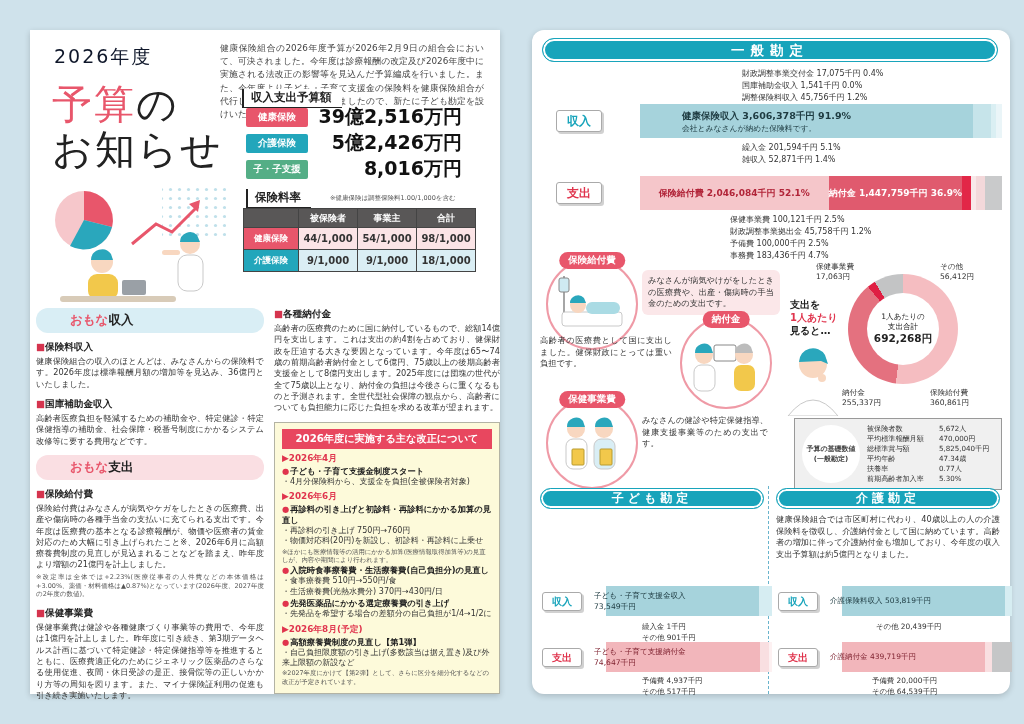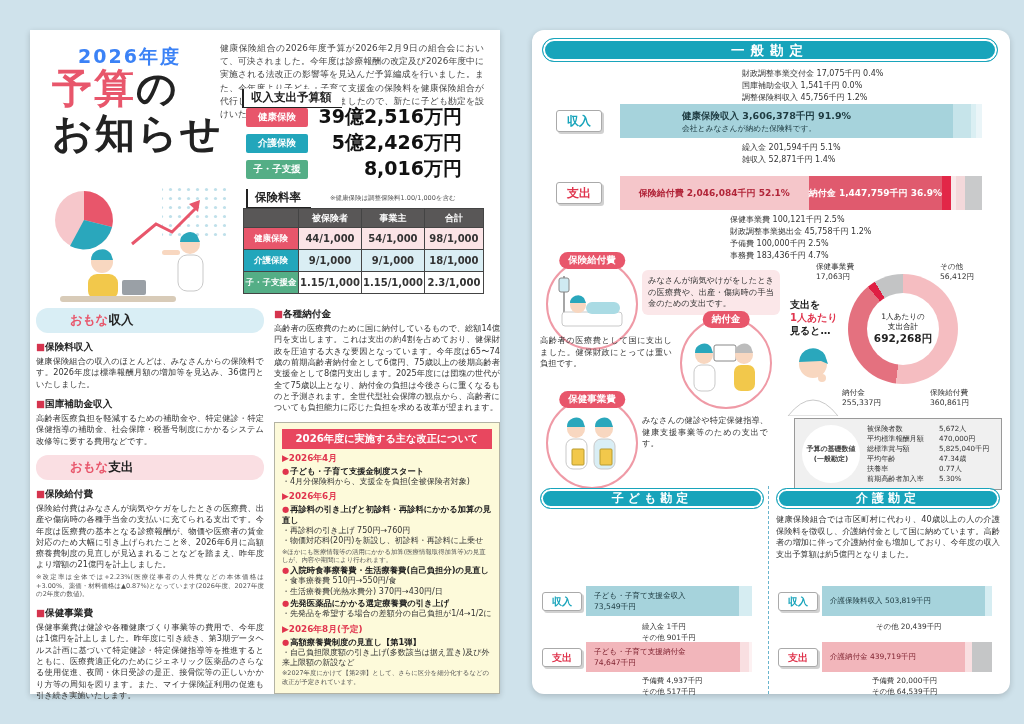--- a/index.html
+++ b/index.html
@@ -4,22 +4,22 @@
 <style>
   html,body{margin:0;padding:0;}
   .canvas{position:relative;width:1024px;height:724px;background:#cfe2eb;overflow:hidden;
           font-family:"DejaVu Sans","Liberation Sans",sans-serif;color:#333;}
   .page{position:absolute;top:30px;background:#fff;height:664px;box-shadow:0 2px 6px rgba(0,0,0,.18);}
   .page-left{left:30px;width:470px;}
   .page-right{left:532px;width:478px;border-radius:12px;}
   .abs{position:absolute;}
 
   
-  .title-year{left:24px;top:14px;font-size:19px;font-weight:700;letter-spacing:2px;color:#3b82f6;margin-left:24px;}
-  .title-main{left:22px;top:36px;font-size:40px;font-weight:700;line-height:1.12;letter-spacing:2px;color:#222;}
+  .title-year{left:24px;top:14px;font-size:19px;font-weight:400;letter-spacing:2px;color:#0f172a;}
+  .title-main{left:22px;top:52px;font-size:40px;font-weight:400;line-height:1.12;letter-spacing:2px;color:#222;}
   .title-main .red{color:#e8566b;}
   .intro{left:190px;top:12px;width:264px;font-size:8.8px;line-height:1.5;text-align:justify;color:#444;}
 
   .bracket-label{display:inline-block;font-size:11.5px;font-weight:bold;color:#222;
     border-left:2px solid #222;border-bottom:1px solid #222;padding:1px 10px 2px 7px;background:#fff;}
   .budget-rows{left:216px;top:76px;width:216px;}
   .budget-row{display:flex;align-items:center;height:22px;margin-bottom:4px;}
   .badge{display:inline-block;width:62px;text-align:center;font-size:9.5px;font-weight:bold;color:#fff;
          padding:3px 0;border-radius:2px;}
   .badge.red{background:#e8566b;} .badge.teal{background:#22a6bb;} .badge.green{background:#54ae86;}
@@ -60,21 +60,21 @@
   .kanjo-band{background:#18a4bb;color:#fff;text-align:center;font-weight:bold;border-radius:13px;
               box-shadow:inset 0 0 0 2px #fff;border:1.5px solid #18a4bb;}
   .band-general{left:10px;top:8px;width:454px;height:22px;font-size:13.5px;line-height:22px;letter-spacing:6px;}
   .band-sub{height:19px;font-size:12px;line-height:19px;letter-spacing:4px;}
   .io-tag{background:#fff;border:1px solid #aaa;border-radius:3px;box-shadow:2px 2px 0 rgba(0,0,0,.18);
           text-align:center;font-weight:bold;}
   .io-tag.in{color:#18a4bb;} .io-tag.out{color:#e0344d;}
   .tag-lg{width:44px;height:20px;font-size:12px;line-height:20px;}
   .tag-sm{width:38px;height:17px;font-size:10px;line-height:17px;}
 
-  .bar{display:flex;overflow:hidden;}
+  .bar{display:flex;overflow:hidden;margin-left:20px;}
   .seg{height:100%;}
   .tiny-label{font-size:8px;color:#333;line-height:1.5;}
   .bar-note{position:absolute;font-size:8px;color:#1d3a40;}
 
   .circle-ill{border-radius:50%;background:#fff;border:2px solid #ef9aa6;width:88px;height:88px;}
   .circle-label{position:absolute;left:50%;transform:translateX(-50%);top:-6px;background:#e8566b;color:#fff;
                 font-size:9.5px;font-weight:bold;padding:2px 9px;border-radius:10px;white-space:nowrap;}
   .circle-desc{font-size:8.2px;line-height:1.42;text-align:justify;color:#333;}
   .desc-pink{background:#fbe7e9;border-radius:6px;padding:5px 6px;}
 
@@ -159,26 +159,20 @@
             <td>98/1,000</td>
           </tr>
 
           <tr class="teal">
             <th>介護保険</th>
             <td>9/1,000</td>
             <td>9/1,000</td>
             <td>18/1,000</td>
           </tr>
 
-          <tr class="green">
-            <th>子・子支援金</th>
-            <td>1.15/1,000</td>
-            <td>1.15/1,000</td>
-            <td>2.3/1,000</td>
-          </tr>
         </tbody>
     </table>
 
     <svg class="abs" style="left:12px;top:148px;" width="192" height="130" viewBox="0 0 192 130">
       <defs>
         <pattern id="dotp" width="9" height="9" patternUnits="userSpaceOnUse">
           <circle cx="2.5" cy="2.5" r="1.6" fill="#bfe0ea"></circle>
         </pattern>
       </defs>
       <rect x="120" y="6" width="64" height="56" fill="url(#dotp)"></rect>

